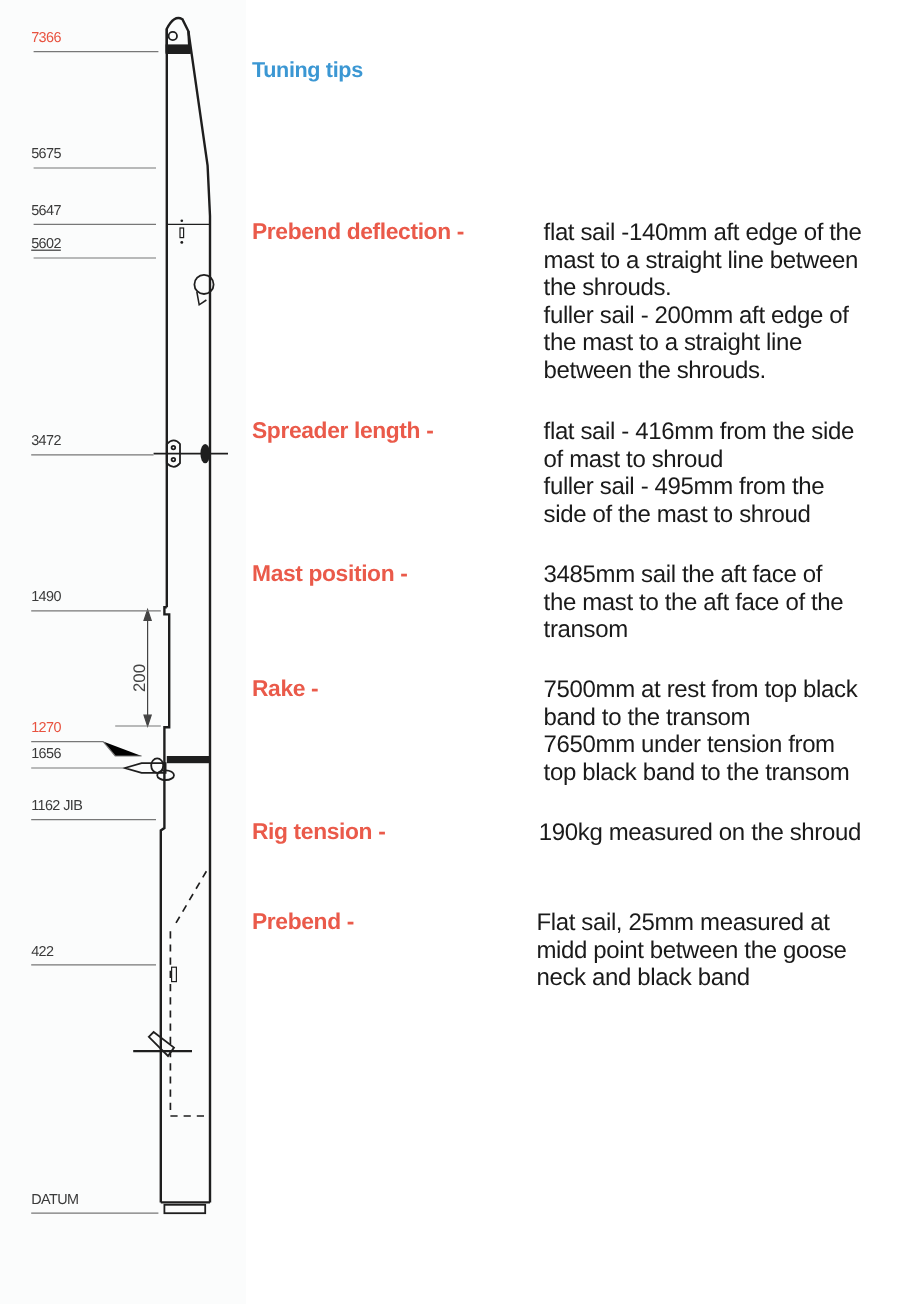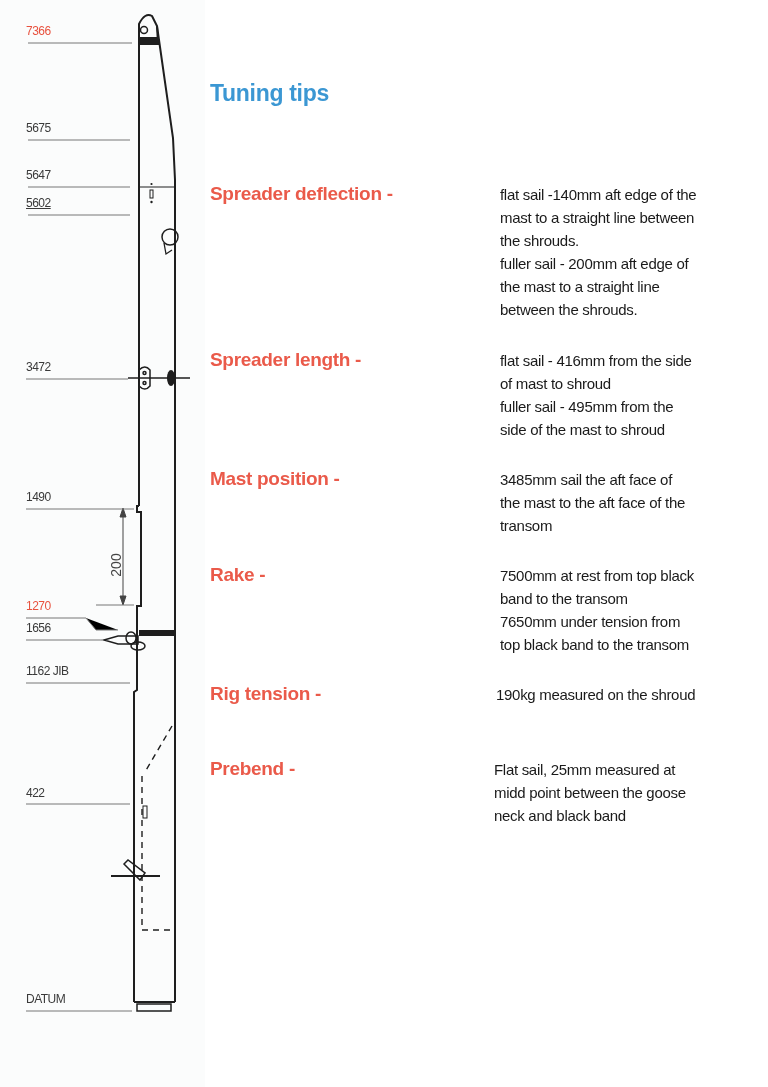--- a/index.html
+++ b/index.html
@@ -8,31 +8,29 @@
     font-family: "Liberation Sans", sans-serif;
   }
   .leftpale { position: absolute; left: 0; top: 0; width: 205px; height: 1087px; background: #fbfcfc; }
   svg.mast { position: absolute; left: 0; top: 0; }
   .dim-label {
     position: absolute; left: 26px; font-size: 12px; color: #3a3a3a; letter-spacing: -0.5px;
     font-family: "Liberation Sans", sans-serif;
   }
   .dim-label.red { color: #e8523f; }
   .title {
-    position: absolute; left: 210px; top: 48px; font-size: 23px; font-weight: bold; color: #3b97d3;
+    position: absolute; left: 210px; top: 48px; font-size: 18px; font-weight: bold; color: #3b97d3;
     letter-spacing: -0.3px;
-    margin-top: 32px;
   }
   .tip-label {
     position: absolute; left: 210px; font-size: 19px; font-weight: bold; color: #ea5a4a; letter-spacing: -0.3px;
   }
   .tip-text {
-    position: absolute; font-size: 15px; color: #1a1a1a; line-height: 23px; letter-spacing: -0.3px;
+    position: absolute; font-size: 20px; color: #1a1a1a; line-height: 23px; letter-spacing: -0.3px;
     white-space: pre-line;
-    margin-left: 47px;
   }
 </style>
 </head>
 <body>
 
 <div class="leftpale"></div>
 
 <svg class="mast" width="210" height="1087" viewBox="0 0 210 1087">
   <g stroke="#1e1e1e" fill="none" stroke-width="2">
 
@@ -113,21 +111,21 @@
 <div class="dim-label" style="top:360px;">3472</div>
 <div class="dim-label" style="top:490px;">1490</div>
 <div class="dim-label red" style="top:599px;">1270</div>
 <div class="dim-label" style="top:621px;">1656</div>
 <div class="dim-label" style="top:664px;">1162 JIB</div>
 <div class="dim-label" style="top:786px;text-align:right;">422</div>
 <div class="dim-label" style="top:992px;">DATUM</div>
 
 <div class="title">Tuning tips</div>
 
-<div class="tip-label" style="top:183px;">Spreader deflection -</div>
+<div class="tip-label" style="top:183px;">Prebend deflection -</div>
 <div class="tip-text" style="left:453px; top:183px;">flat sail -140mm aft edge of the
 mast to a straight line between
 the shrouds.
 fuller sail - 200mm aft edge of
 the mast to a straight line
 between the shrouds.</div>
 
 <div class="tip-label" style="top:349px;">Spreader length -</div>
 <div class="tip-text" style="left:453px; top:349px;">flat sail - 416mm from the side
 of mast to shroud

